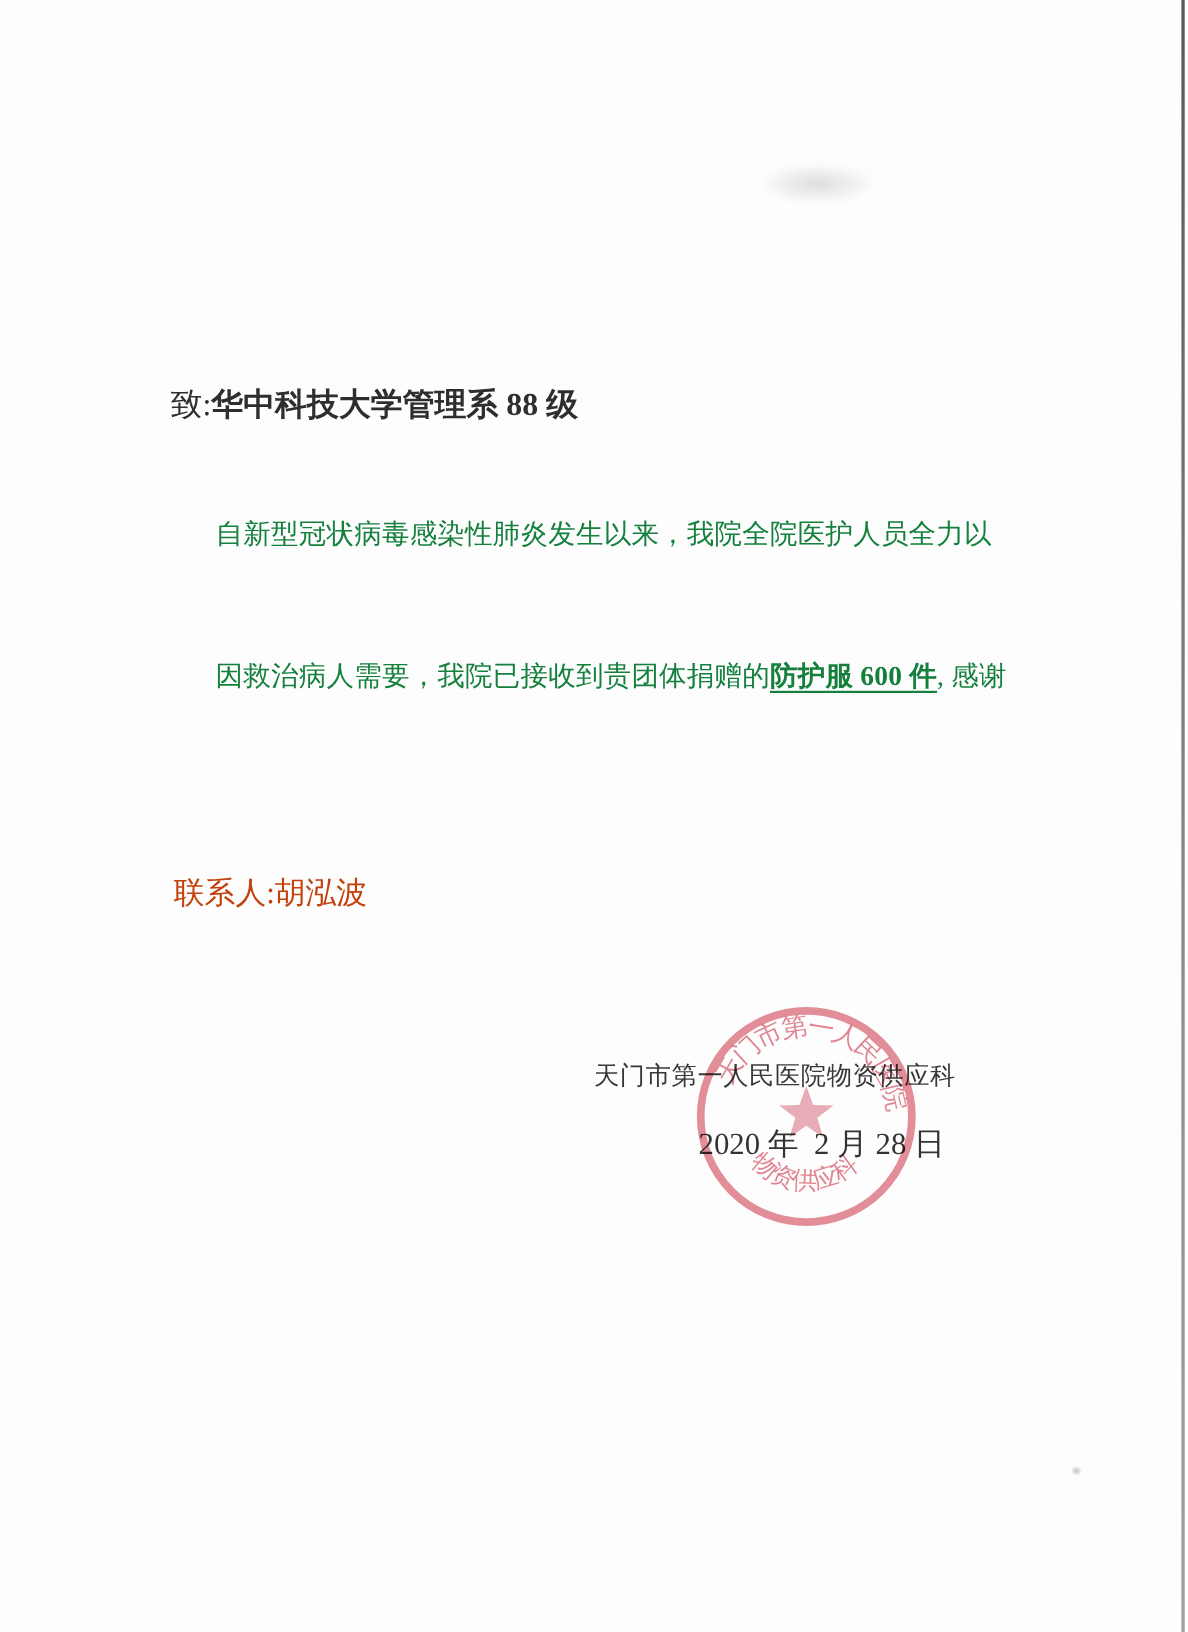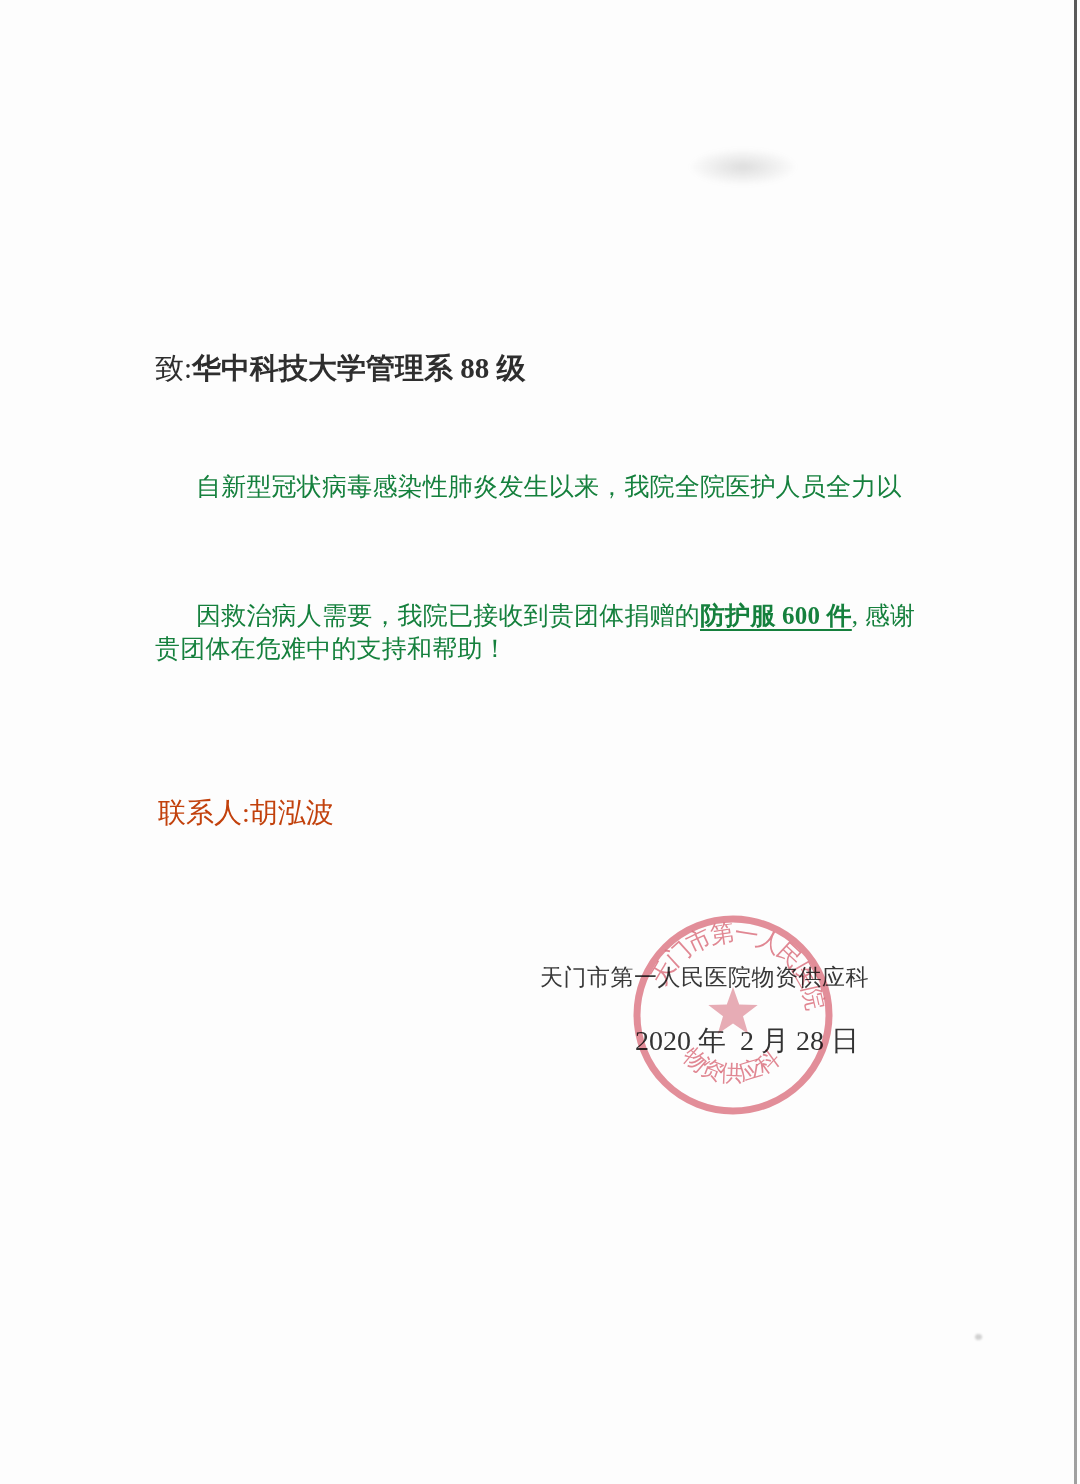--- a/index.html
+++ b/index.html
@@ -104,21 +104,20 @@
   <div class="abs scan-smudge"></div>
   <div class="abs scan-edge"></div>
   <div class="abs scan-dot"></div>
 
 
   <div class="abs recipient"><span>致:</span><span class="bold">华中科技大学管理系 88 级</span></div>
 
   <div class="abs body-line p1l1">自新型冠状病毒感染性肺炎发生以来，我院全院医护人员全力以</div>
 
   <div class="abs body-line p2l1"><span>因救治病人需要，我院已接收到贵团体捐赠的</span><span class="em-underline">防护服 600 件</span><span>, 感谢</span></div>
-  <div class="abs body-line p2l2">贵团体在危难中的支持和帮助！</div>
 
   <div class="abs contact-line contact1">联系人:胡泓波</div>
 
   <div class="abs sig-org">天门市第一人民医院物资供应科</div>
   <div class="abs sig-date">2020 年  2 月 28 日</div>
 
   <svg class="abs stamp" viewBox="0 0 210 210">
     <circle cx="105" cy="105" r="96" fill="none" stroke="#d85f6f" stroke-width="7" stroke-opacity="0.8"></circle>
     <polygon points="105,77 111.2,94.5 129.7,95 115,106.2 120.3,124 105,113.5 89.7,124 95,106.2 80.3,95 98.8,94.5" fill="#d97181" fill-opacity="0.65"></polygon>
     <path id="seal-top-arc" d="M 36.4,77.3 A 74,74 0 0 1 178.9,102.4" fill="none"></path>

